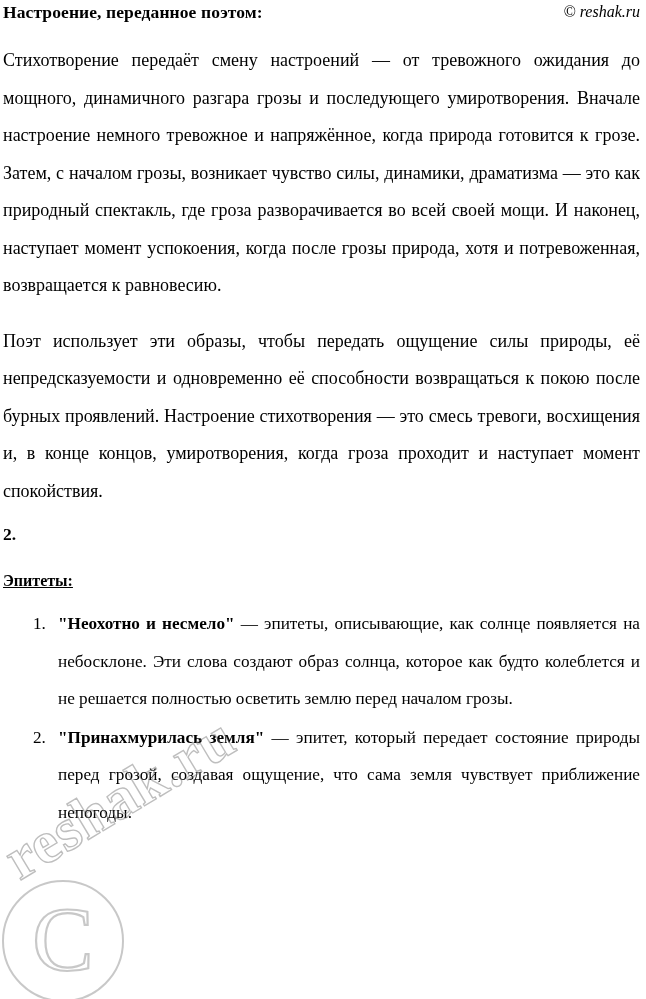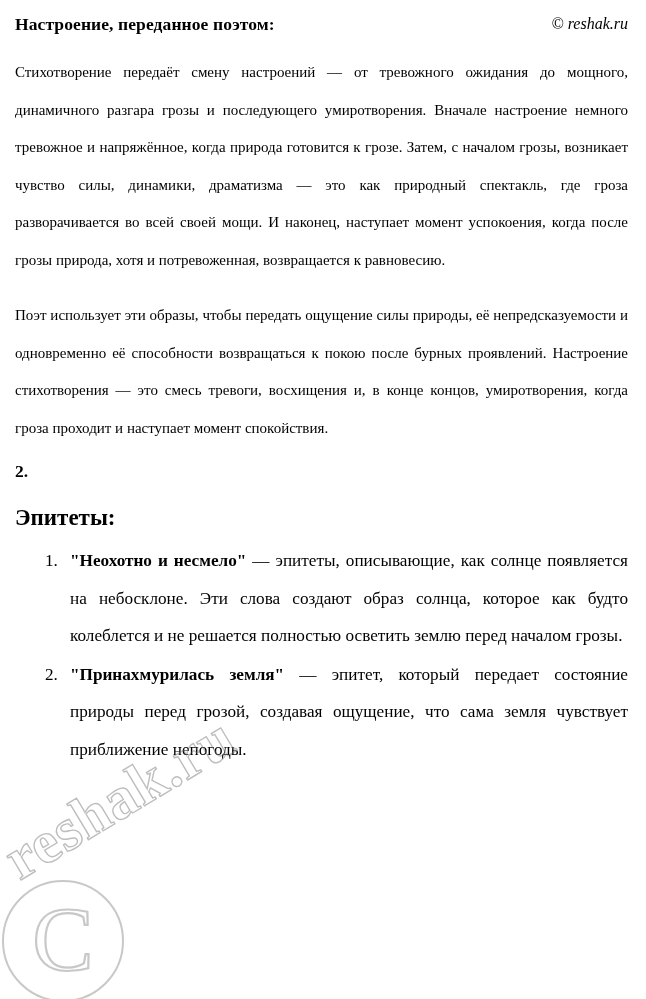--- a/index.html
+++ b/index.html
@@ -59,21 +59,21 @@
     font-size: 92px;
     line-height: 1;
     color: transparent;
     -webkit-text-stroke: 2.2px rgba(110,110,110,0.38);
   }
 
   
   .content {
     position: relative;
     z-index: 1;
-    padding: 12px;
+    padding: 0;
   }
   .doc-header {
     position: relative;
     height: 28px;
   }
   .header-title {
     position: absolute;
     left: 3px;
     top: 2px;
     font-size: 17.5px;
@@ -88,41 +88,42 @@
     font-size: 16px;
     font-weight: 400;
     white-space: nowrap;
     font-style: italic;
   }
 
   .para {
     margin: 0 6px 0 3px;
     text-align: justify;
     text-justify: inter-word;
-    font-size: 15px;
+    font-size: 18px;
     line-height: 37.5px;
     hyphens: none;
   }
   .para.first { margin-top: 14px; }
   .gap-after { margin-bottom: 18px; }
 
   .section-number {
     margin: 0 6px 0 3px;
     font-size: 17.5px;
     font-weight: 700;
     line-height: 37.5px;
     padding-top: 6px;
   }
 
   .subheading {
     margin: 0 6px 0 3px;
-    font-size: 23px;
+    font-size: 16px;
     font-weight: 700;
     line-height: 37.5px;
     padding-top: 8px;
+    text-decoration: underline;
   }
 
   ol.epithet-list {
     margin: 6px 6px 0 3px;
     padding: 0;
     list-style: none;
     counter-reset: epithet;
   }
   ol.epithet-list > li {
     counter-increment: epithet;

